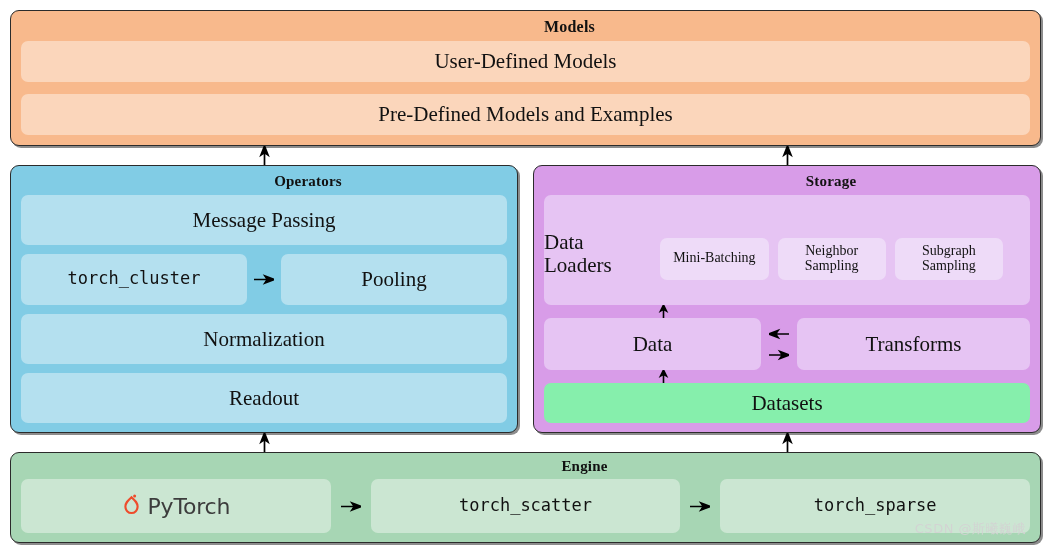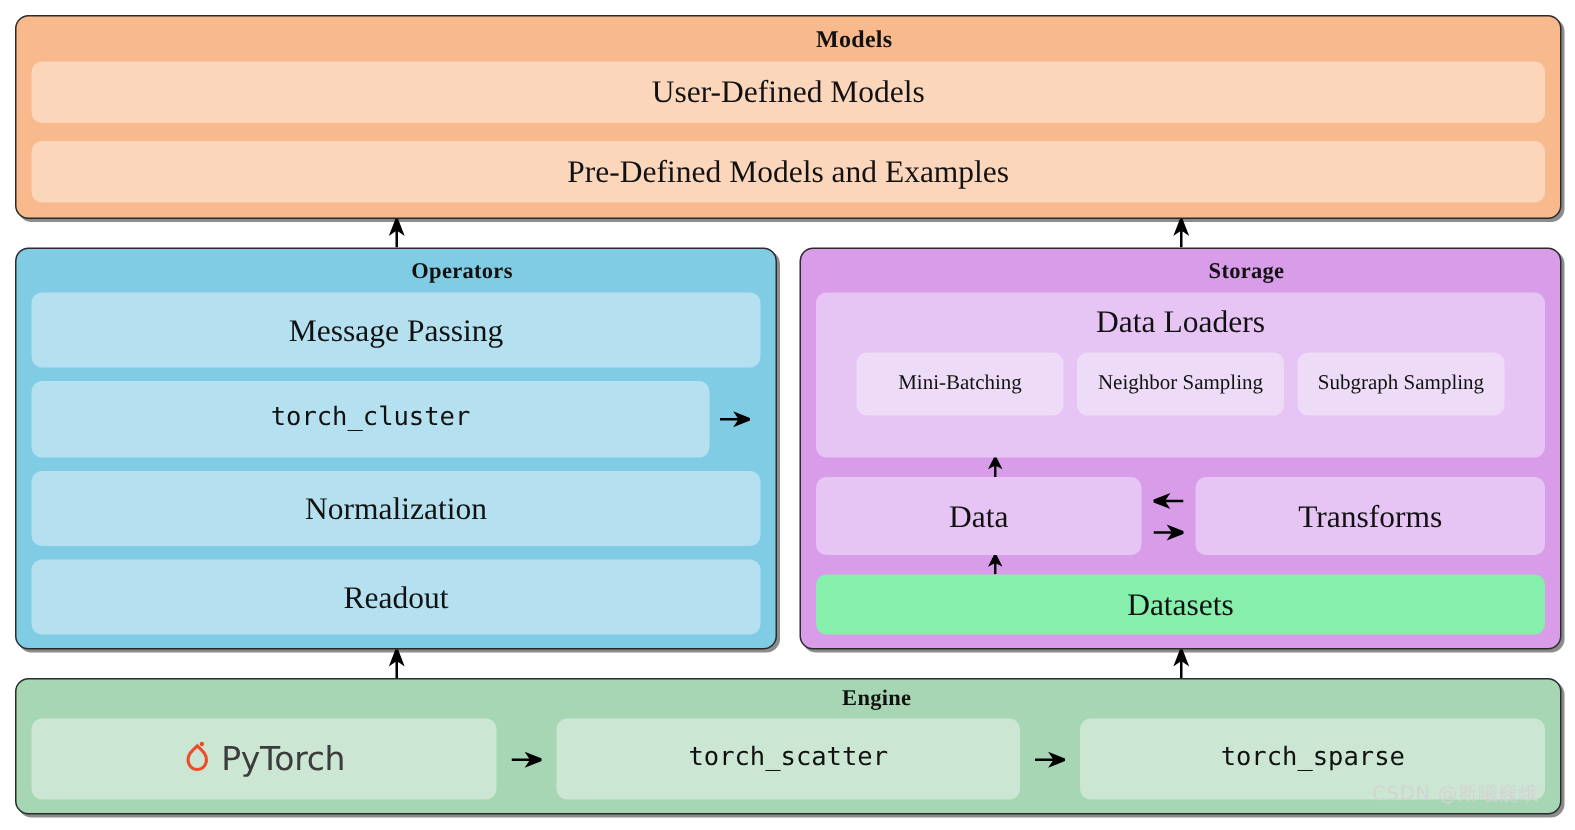--- a/index.html
+++ b/index.html
@@ -68,21 +68,21 @@
   
   #storage{left:533px;top:165px;width:508px;height:268px;background:#d89ce8;}
   #storage .sec-title{margin-top:8px;font-size:15px;}
   #storage .stackwrap{
     position:absolute;left:10px;right:10px;top:29px;bottom:9px;
     display:flex;flex-direction:column;
   }
   .loaders{
     background:#e6c4f3;border-radius:7px;
     height:110px;box-sizing:border-box;
-    display:flex;flex-direction:column;align-items:center;
+    display:flex;flex-direction:row;align-items:center;
     padding-top:8px;
   }
   .loaders-title{font-size:21px;color:#111;line-height:1.1;}
   .loaders-sub{
     display:flex;gap:9px;margin-top:9px;width:100%;
     box-sizing:border-box;padding:0 27px;
   }
   .loaders-sub .panel{
     flex:1;background:#eedbf8;height:42px;font-size:14px;
   }
@@ -183,20 +183,23 @@
       <div class="op-row">
         <div class="panel">
           <span class="lbl mono">torch_cluster</span>
         </div>
         <div class="op-arrow-gap">
           <span class="arrow">
             <svg width="20" height="13" viewBox="0 0 20 13">
                 <path d="M0 6.5 H13 M20 6.5 L11 10 L13.4 6.5 L11 3 Z" stroke="#000" stroke-width="1.7" fill="#000"></path>
               </svg>
           </span>
+        </div>
+        <div class="panel">
+          <span class="lbl">Pooling</span>
         </div>
       </div>
 
       <div class="op-row">
         <div class="panel">
           <span class="lbl">Normalization</span>
         </div>
       </div>
 
       <div class="op-row">

